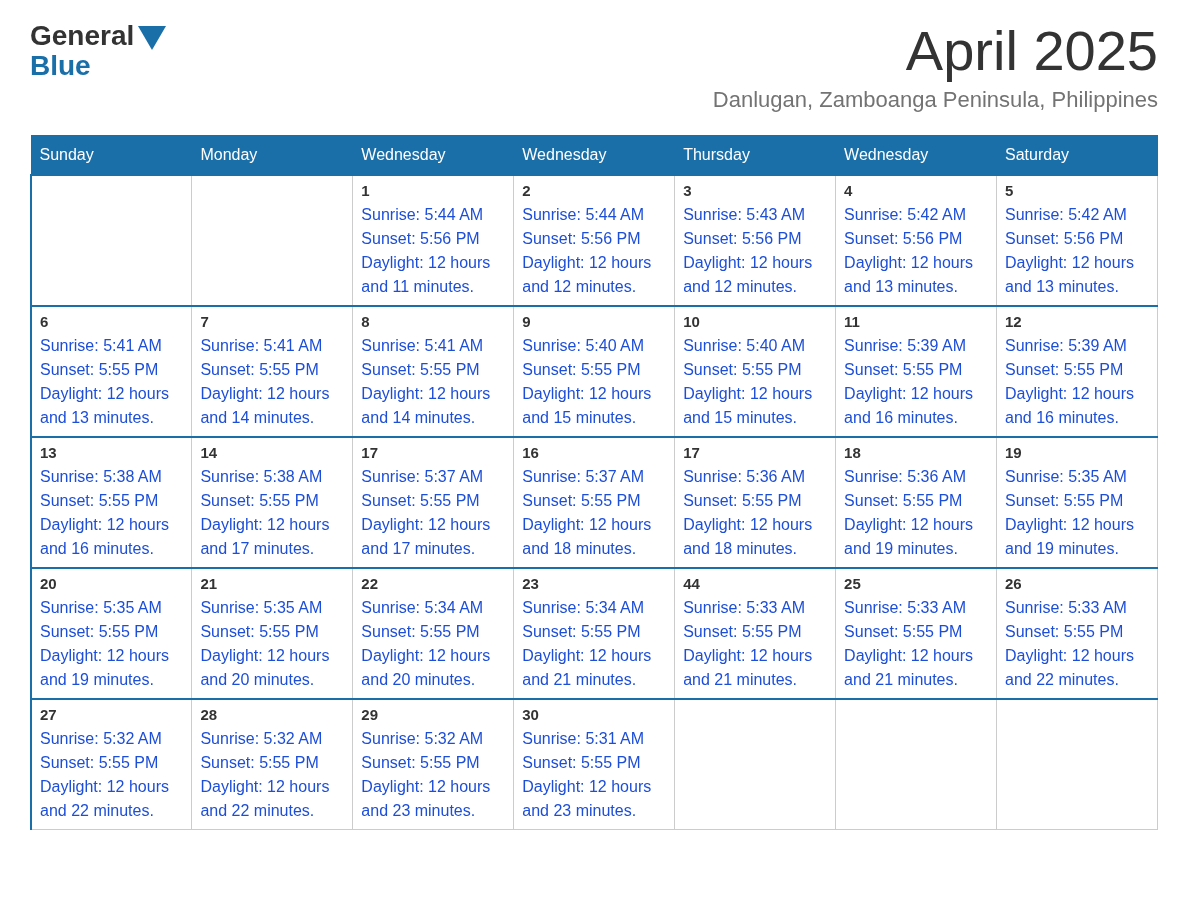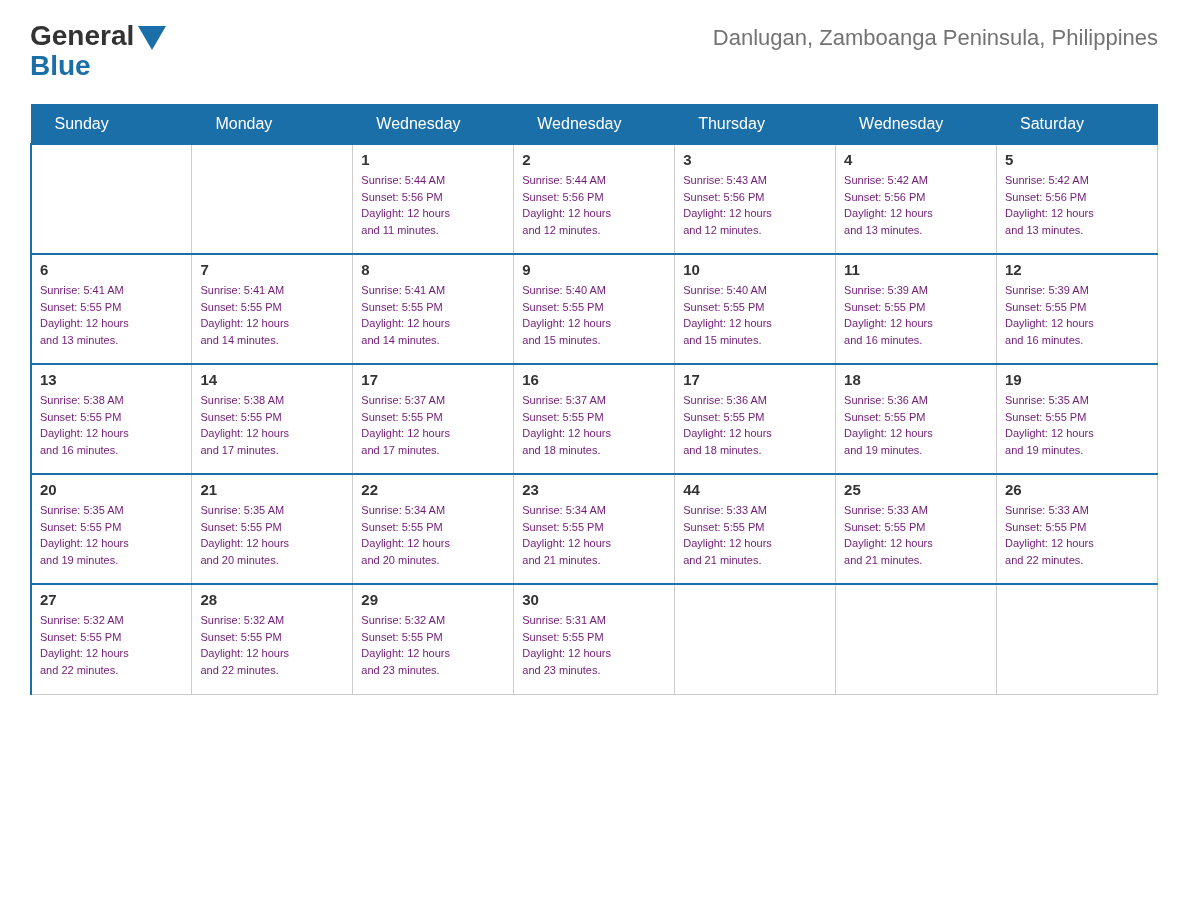--- a/index.html
+++ b/index.html
@@ -61,21 +61,21 @@
       margin-top: 5px;
     }
     .calendar {
       width: 100%;
       border-collapse: collapse;
       margin-top: 10px;
     }
     .calendar thead tr th {
       background-color: #1a6fa8;
       color: #fff;
-      padding: 10px 23px;
+      padding: 10px 8px;
       text-align: left;
       font-size: 16px;
       font-weight: normal;
       border: 1px solid #1a6fa8;
     }
     .calendar tbody tr td {
       vertical-align: top;
       border: 1px solid #ccc;
       padding: 6px 8px;
       width: 14.28%;
@@ -89,22 +89,22 @@
     .calendar tbody tr:first-child td {
       border-top: 2px solid #1a6fa8;
     }
     .day-number {
       font-size: 15px;
       font-weight: bold;
       color: #333;
       margin-bottom: 4px;
     }
     .day-info {
-      font-size: 11px;
-      color: #701a75;
+      font-size: 16px;
+      color: #1d4ed8;
       line-height: 1.5;
     }
     .empty-cell {
       background: #fff;
     }
     .calendar tbody tr td {
       height: 110px;
     }
     .row-border-top td {
       border-top: 2px solid #1a6fa8 !important;
@@ -115,20 +115,21 @@
 
 <div class="header">
   <div class="logo">
     <div class="logo-top">
       <span class="logo-general">General</span>
       <div class="logo-triangle"></div>
     </div>
     <span class="logo-blue">Blue</span>
   </div>
   <div class="title-section">
+    <div class="month-title">April 2025</div>
     <div class="location-title">Danlugan, Zamboanga Peninsula, Philippines</div>
   </div>
 </div>
 
 <table class="calendar">
   <thead>
     <tr>
     <th>Sunday</th>
         <th>Monday</th>
         <th>Wednesday</th>

